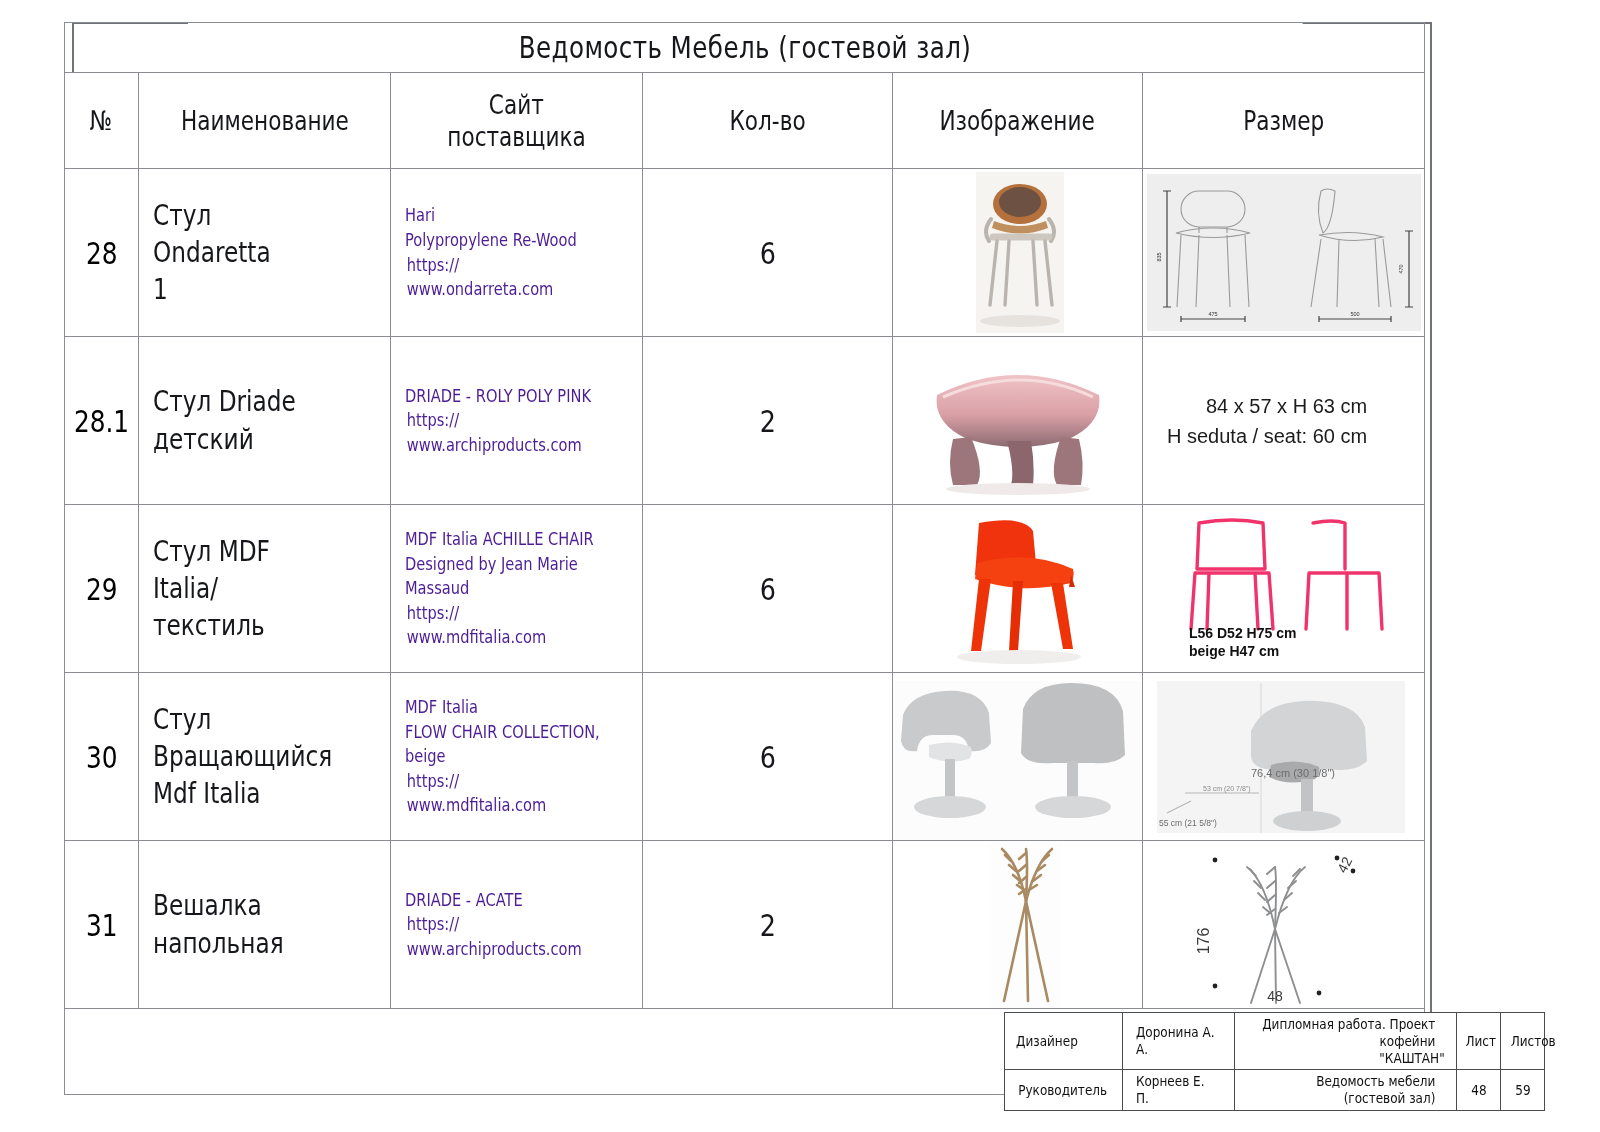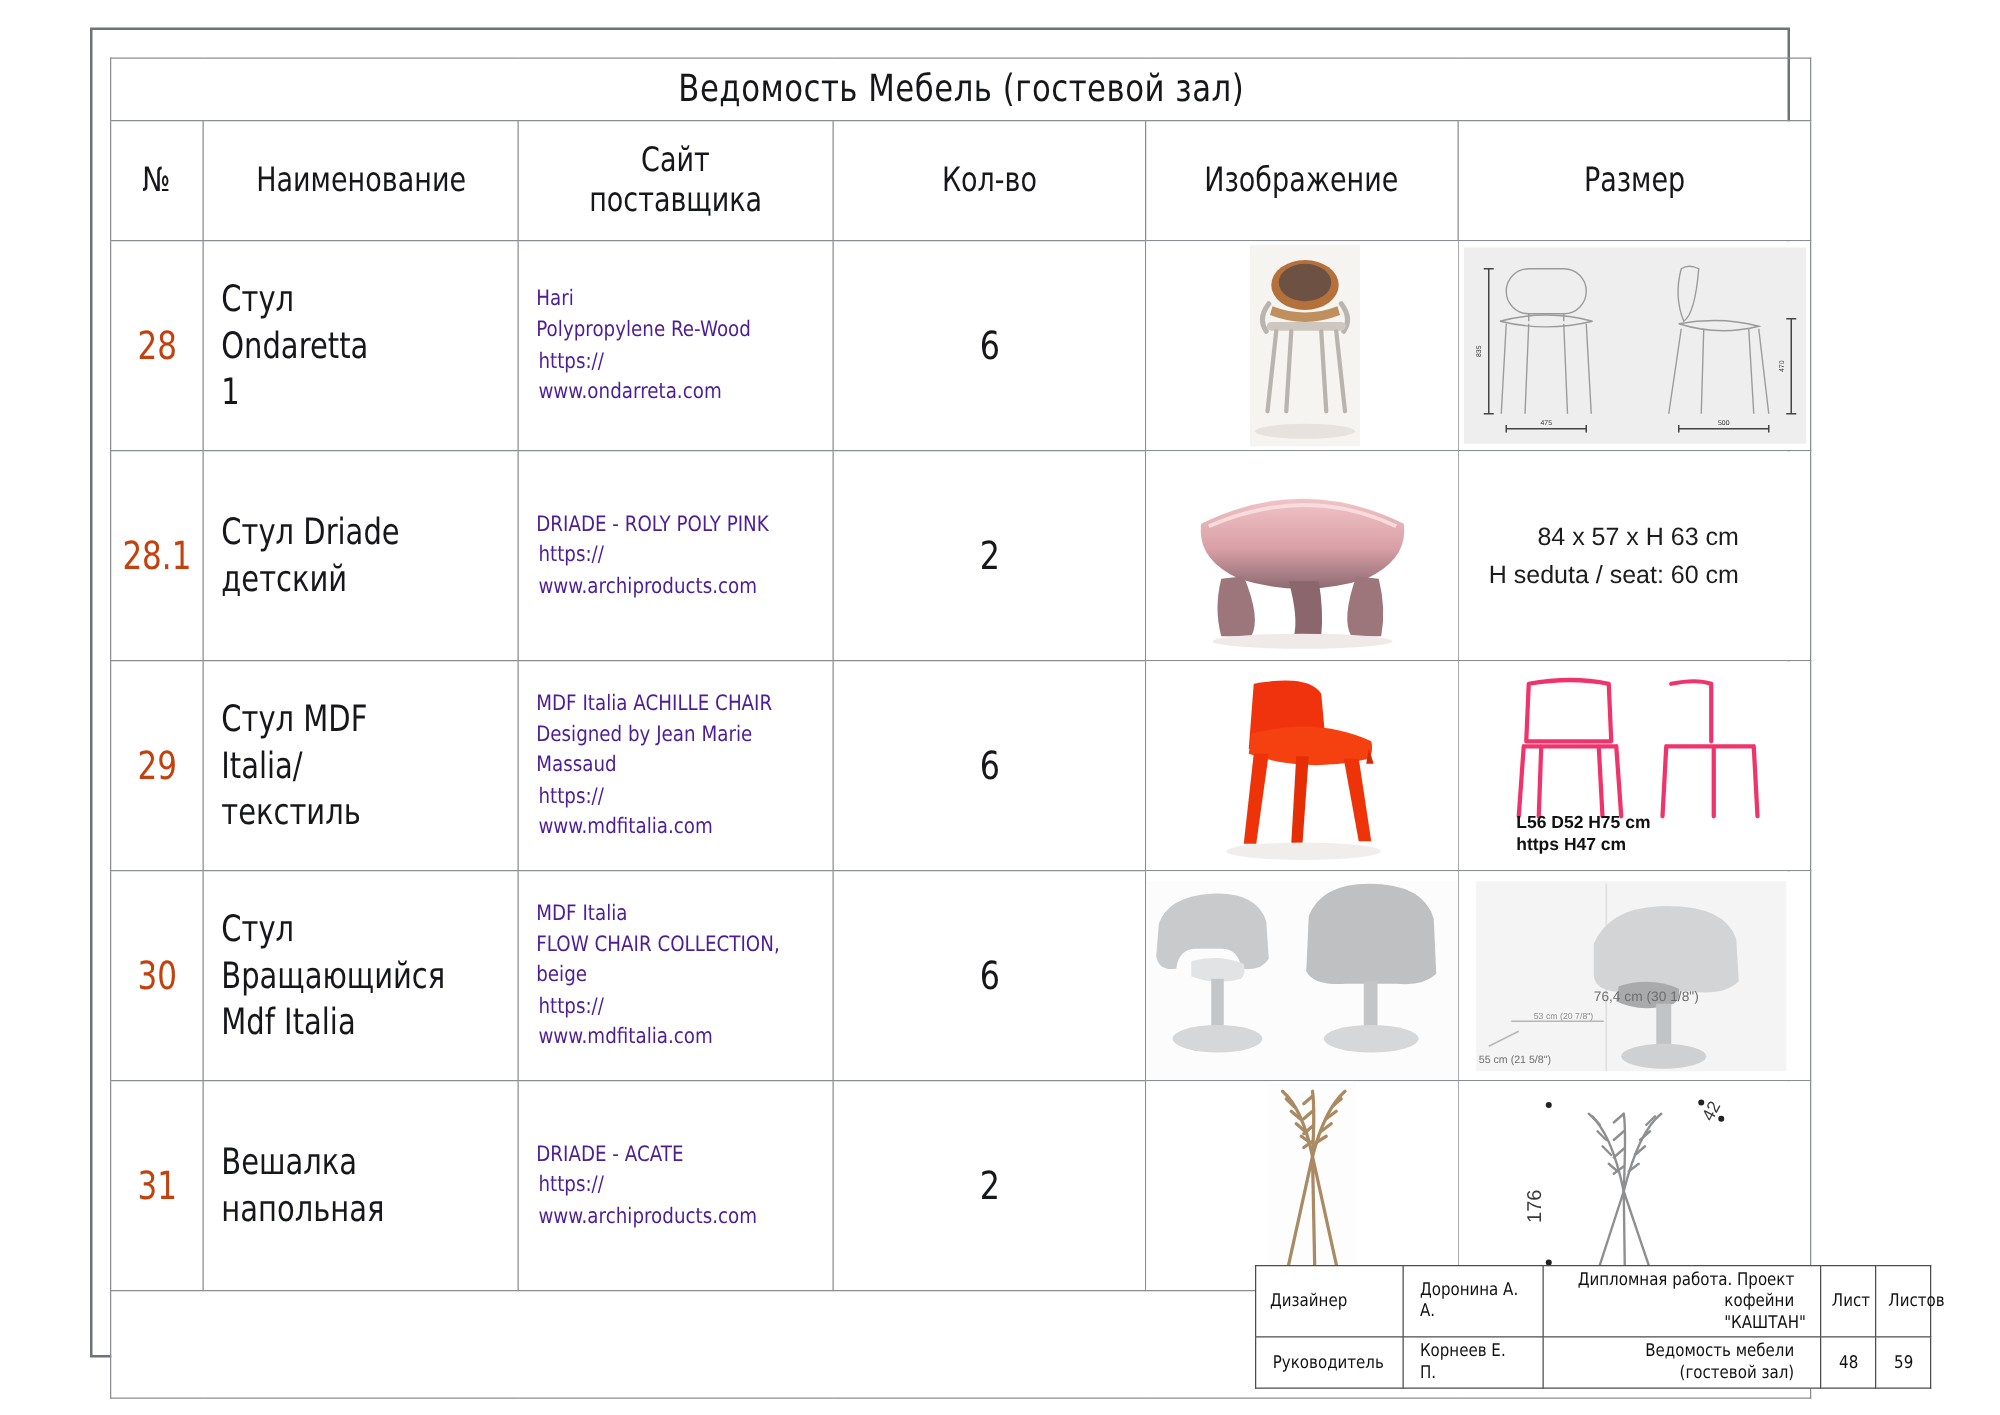--- a/index.html
+++ b/index.html
@@ -19,25 +19,24 @@
   #sheet-frame {
     position: absolute;
     left: 72px; top: 22px;
     width: 1360px; height: 1064px;
     border: 2px solid #6f7276;
     background: #fff;
   }
   
   #spec-table {
     position: absolute;
-    left: 88px; top: 22px;
+    left: 64px; top: 22px;
     width: 1360px;
     border-collapse: collapse;
     table-layout: fixed;
-    margin-top: 24px;
   }
   #spec-table td, #spec-table th {
     border: 1px solid #8a8d91;
     padding: 0;
     vertical-align: middle;
     background: #fff;
   }
   .doc-title {
     height: 50px;
     text-align: center;
@@ -64,21 +63,21 @@
   .c-site  { width: 252px; }
   .c-qty   { width: 250px; }
   .c-img   { width: 250px; }
   .c-size  { width: 282px; }
 
   .row { height: 167px; }
   .cell-num {
     text-align: center;
     font-family: "DejaVu Sans", sans-serif;
     font-size: 31px;
-    color: #c2410c;
+    color: #000000;
   }
   .cell-num span { display:inline-block; transform: scaleX(0.8); }
 
   .cell-name {
     padding: 6px 10px 6px 14px !important;
     font-family: "DejaVu Sans", sans-serif;
     font-size: 29px;
     line-height: 1.28;
     color: #15171a;
   }
@@ -329,21 +328,21 @@
             <svg class="draw" viewBox="0 0 282 167" width="282" height="167">
               <g stroke="#f0346b" stroke-width="3.4" fill="none" stroke-linecap="round" stroke-linejoin="round">
                 <path d="M56 18 q34 -6 64 0 l2 46 l-68 0z"></path>
                 <path d="M52 68 h74 M52 68 l-4 56 M126 68 l4 56 M66 68 l-2 56 M112 68 l3 56"></path>
                 <path d="M170 18 q20 -4 32 0 l0 46"></path>
                 <path d="M166 68 h70 M166 68 l-3 56 M236 68 l3 56 M204 68 l0 56"></path>
               </g>
             </svg>
             <div class="size-cap">
               <div>L56 D52 H75 cm</div>
-              <div>https H47 cm</div>
+              <div>beige H47 cm</div>
             </div>
           </div>
         </td>
       </tr>
 
       <tr class="row">
         <td class="cell-num"><span>30</span></td>
         <td class="cell-name">
           <span>Стул</span>
           <span>Вращающийся</span>

